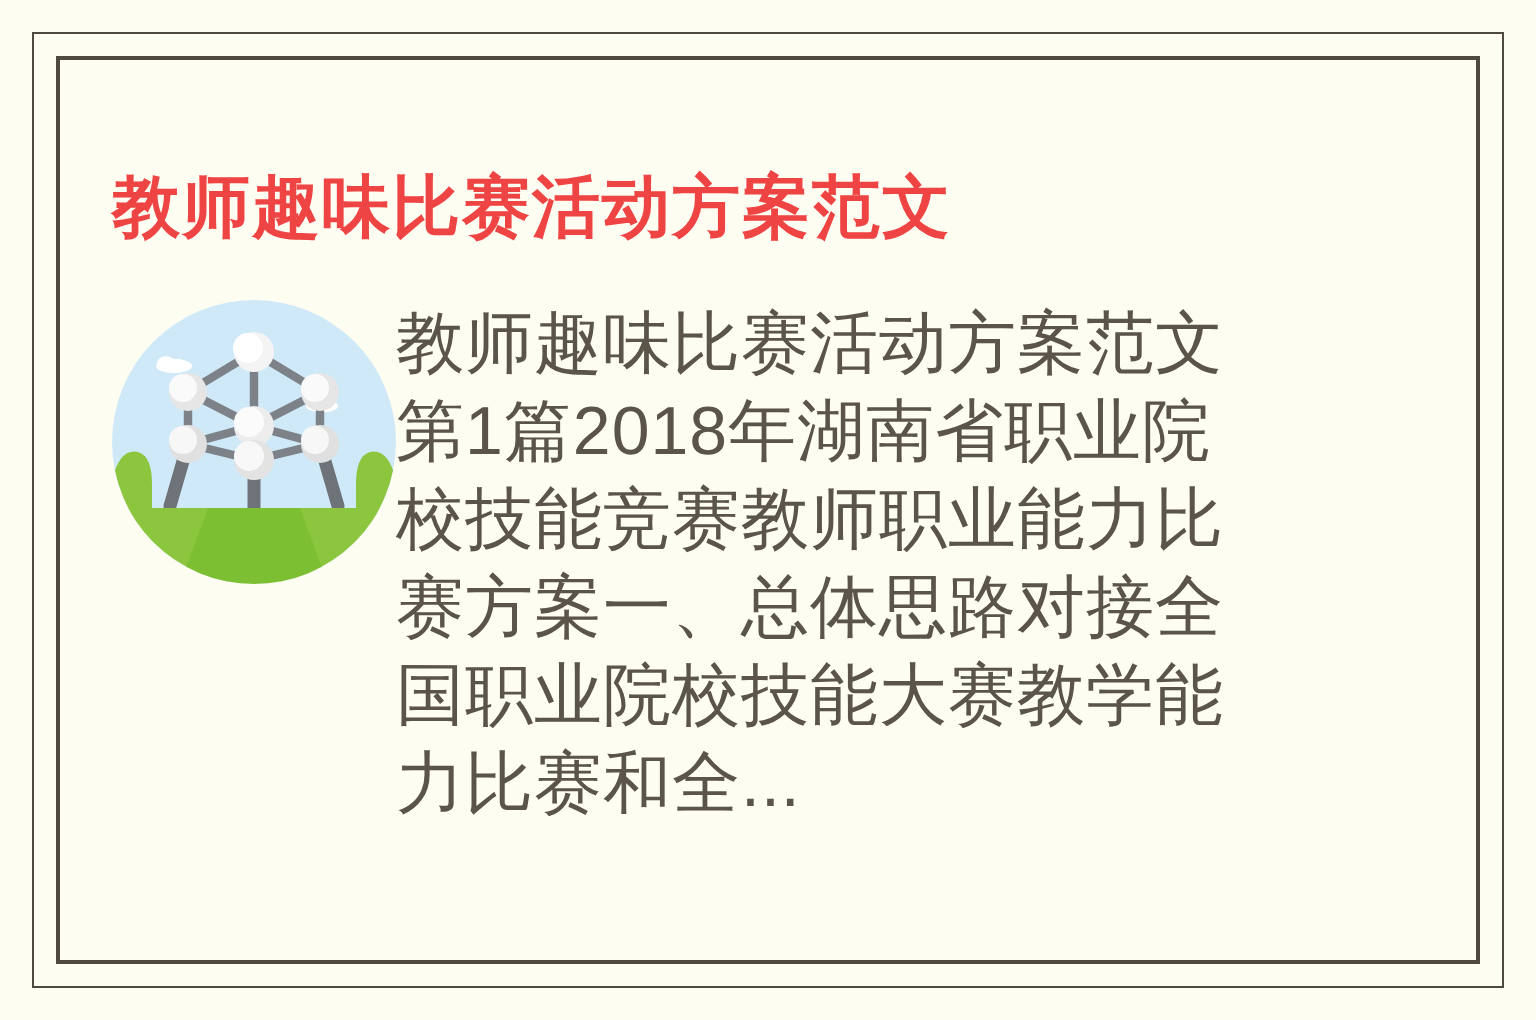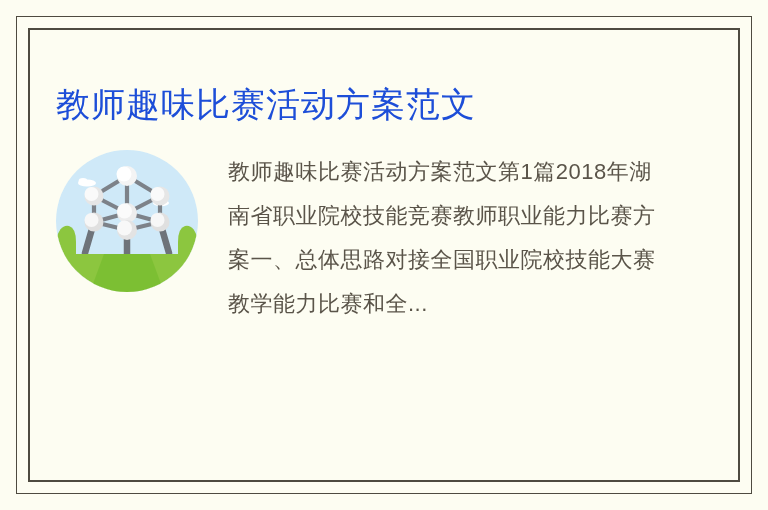--- a/index.html
+++ b/index.html
@@ -42,22 +42,22 @@
     border: 2px solid #4e4a40;
     box-sizing: border-box;
     pointer-events: none;
   }
 
   .page-title {
     position: absolute;
     left: 56px;
     top: 60px;
     font-size: 34px;
-    font-weight: normal;
-    color: #1d4ed8;
+    font-weight: bold;
+    color: #ef4444;
     letter-spacing: 1px;
     line-height: 1.25;
     white-space: nowrap;
   }
 
   .content-row {
     position: absolute;
     left: 56px;
     top: 150px;
     width: 640px;
@@ -72,23 +72,22 @@
     height: 142px;
     flex: 0 0 142px;
     border-radius: 50%;
     overflow: hidden;
     background: #cfe9f8;
   }
   .thumb svg { display: block; width: 142px; height: 142px; }
 
   
   .excerpt {
-    margin-left: 30px;
     width: 440px;
-    font-size: 22px;
+    font-size: 34px;
     line-height: 44px;
     color: #5a5449;
     font-weight: 500;
     letter-spacing: 0.5px;
     word-break: break-all;
   }
 </style>
 </head>
 <body>
 

